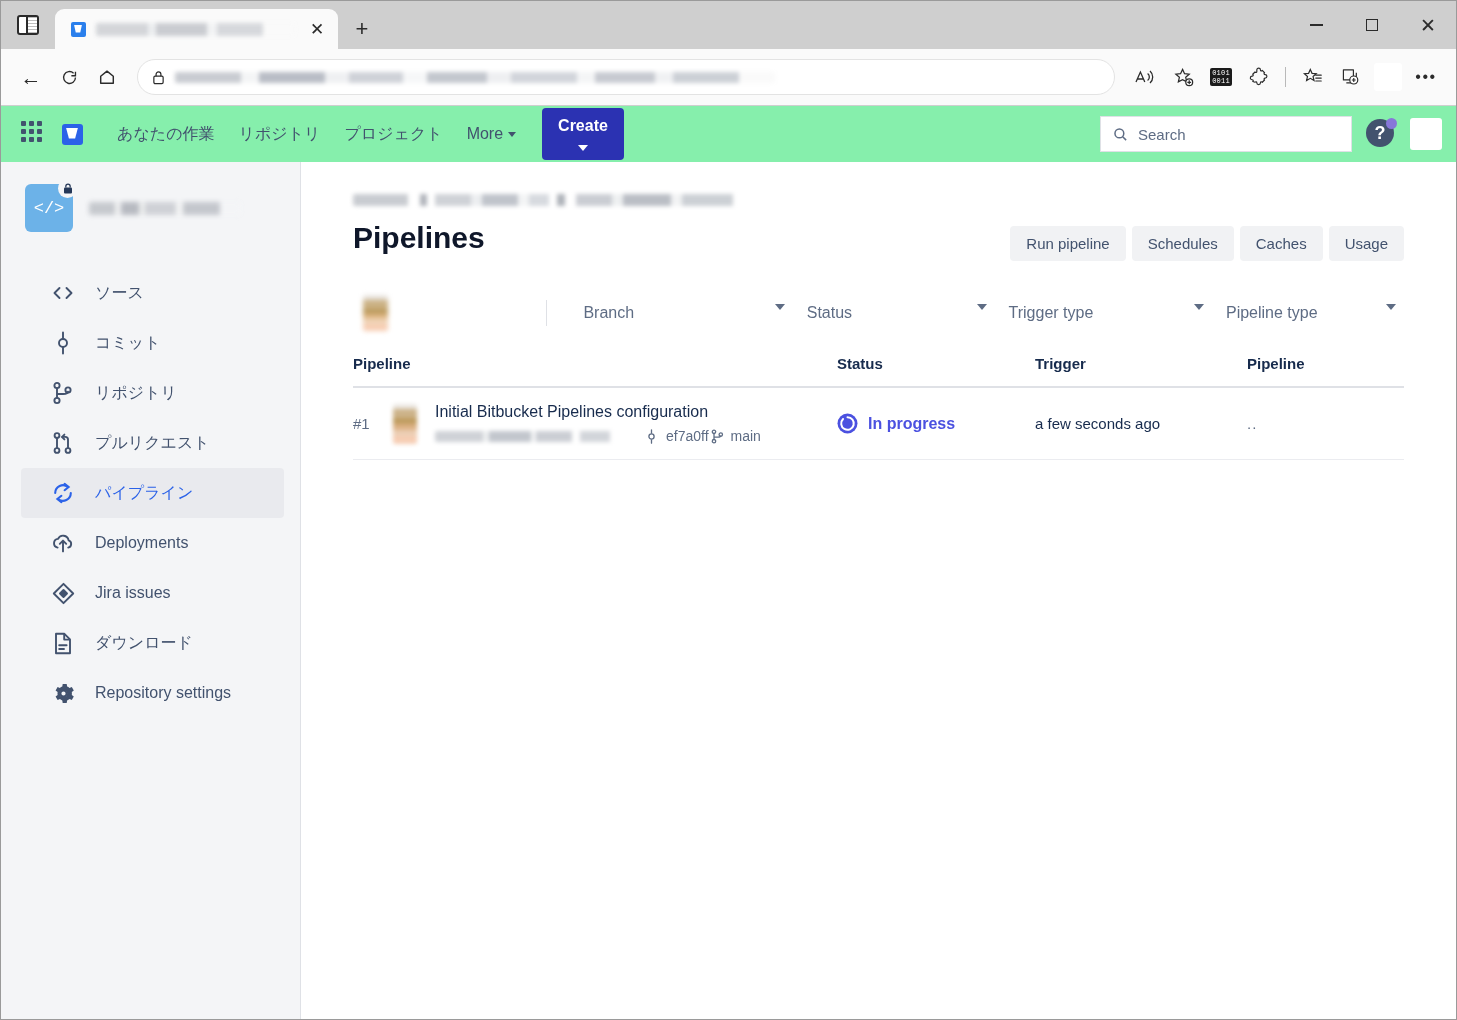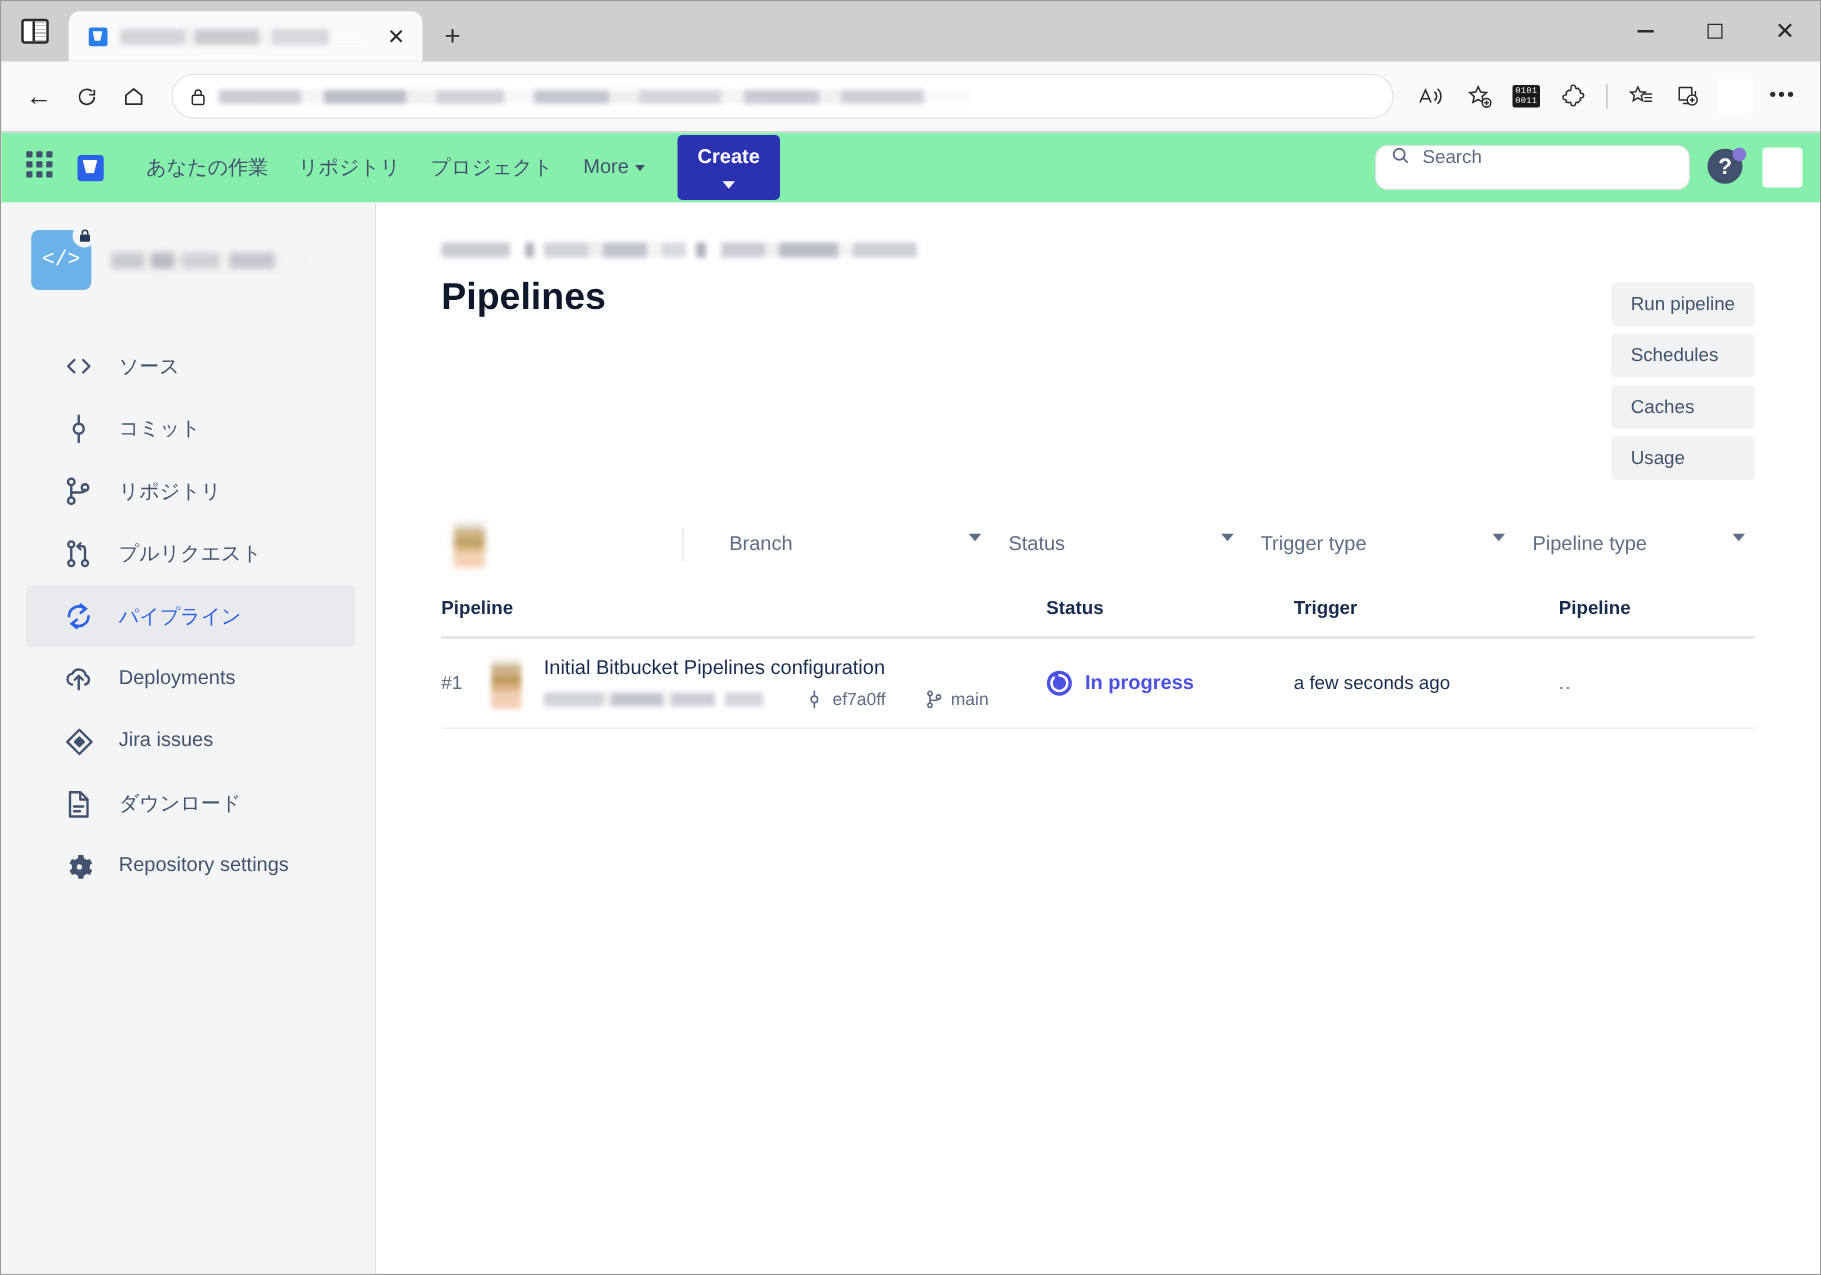--- a/index.html
+++ b/index.html
@@ -93,22 +93,22 @@
   .navlink { font-size: 16px; color: #42526e; padding: 8px 12px; border-radius: 3px; white-space: nowrap; }
   .navlink.more { display:flex; align-items:center; gap: 5px; }
   .chev { width: 0; height: 0; border-left: 4.5px solid transparent; border-right: 4.5px solid transparent;
           border-top: 5px solid currentColor; }
   .create-btn { background: #2b32b2; color: #ffffff; font-size: 16px; font-weight: 600;
                 padding: 9px 16px; border-radius: 4px; display:flex; align-items:center; gap: 10px;
                 margin-left: 14px; flex-direction: column; }
   .create-btn .chev { border-top-color: #ffffff; border-left-width: 5px; border-right-width: 5px; border-top-width: 6px;}
 
   .bbnav-right { margin-left: auto; display:flex; align-items:center; gap: 14px; }
-  .searchbox { width: 252px; height: 36px; border: 1px solid #dfe1e6; border-radius: 10px;
-               display:flex; padding: 0 12px; gap: 10px; background: #fff; }
+  .searchbox { width: 252px; height: 36px; border: 1px solid #dfe1e6; border-radius: 0;
+               display:flex; align-items:center; padding: 0 12px; gap: 10px; background: #fff; }
   .search-ic { width: 15px; height: 15px; flex: 0 0 15px; }
   .search-ph { font-size: 15px; color: #5e6c84; }
   .help-wrap { position: relative; width: 30px; height: 30px; }
   .help-ic { width: 28px; height: 28px; border-radius: 50%; background: #42526e; color: #fff;
              display:flex; align-items:center; justify-content:center; font-size: 18px; font-weight: bold; }
   .help-dot { position:absolute; right: -1px; top: -1px; width: 11px; height: 11px; border-radius: 50%;
               background: #8777d9; }
   .avatar-blank { width: 32px; height: 32px; border-radius: 3px; background: #ffffff; }
 
   
@@ -137,21 +137,21 @@
   .main { flex: 1; background: #ffffff; padding: 32px 52px 0 52px; overflow: hidden; }
   .breadcrumb-blur { height: 12px; width: 392px; border-radius: 2px; margin-bottom: 14px;
       background: linear-gradient(90deg,#c9ccd1 0 14%, #ffffff 14% 17%, #b0b4bb 17% 19%, #ffffff 19% 21%,
           #cfd2d7 21% 30%, #eceef0 30% 33%, #c0c4cb 33% 42%, #f3f4f5 42% 45%, #d7dadf 45% 50%,
           #ffffff 50% 52%, #aeb2b9 52% 54%, #ffffff 54% 57%, #cacdd3 57% 66%, #eef0f1 66% 69%,
           #babec5 69% 81%, #f2f3f4 81% 84%, #ccd0d5 84% 97%, #ffffff 97% 100%);
       filter: blur(2.3px); }
 
   .page-head { display:flex; align-items: flex-start; justify-content: space-between; }
   .page-title { font-size: 30px; font-weight: 600; color: #0f172a; line-height: 1.2; }
-  .actions { display:flex; gap: 6px; margin-top: 6px; flex-direction: column; }
+  .actions { display:flex; gap: 6px; margin-top: 6px; }
   .abtn { background: #f1f2f4; color: #42526e; font-size: 15px; padding: 9px 16px; border-radius: 4px;
           white-space: nowrap; }
 
   .filters { display:flex; align-items:center; margin-top: 34px; }
   .filter-avatar-blur { width: 26px; height: 36px; border-radius: 2px; margin-left: 10px;
       background: linear-gradient(180deg,#e8e4df 0 14%, #cbb183 14% 38%, #bb9a5c 38% 52%,
                   #e0b887 52% 66%, #f0d6bb 66% 80%, #f7cdb2 80% 100%);
       filter: blur(2.6px); }
   .filter-sep { width: 1px; height: 26px; background: #dfe1e6; margin: 0 0 0 158px; }
   .fdrop { display:flex; align-items:flex-start; justify-content: space-between;
@@ -178,21 +178,21 @@
                   #dcb184 50% 64%, #eccfb5 64% 80%, #f6cdb3 80% 100%);
       filter: blur(2.3px); }
   .pl-main { display:flex; flex-direction: column; gap: 7px; }
   .pl-title { font-size: 16px; color: #172b4d; }
   .pl-meta { display:flex; align-items:center; gap: 0; font-size: 14px; color: #5e6c84; }
   .pl-sub-blur { height: 11px; width: 199px; border-radius: 2px; margin-right: 12px;
       background: linear-gradient(90deg,#cfd2d7 0 24%, #eef0f1 24% 27%, #c2c6cd 27% 48%, #f3f4f5 48% 51%,
           #cbced4 51% 69%, #ffffff 69% 73%, #d2d5da 73% 88%, #ffffff 88% 100%);
       filter: blur(2.2px); }
   .meta-ic { width: 14px; height: 15px; margin: 0 6px 0 0; flex: 0 0 14px; display:flex; align-items:center; }
-  .meta-txt { margin-right: 32px; }
+  .meta-txt { margin-right: 2px; }
 
   .status-cell { display:flex; align-items:center; gap: 10px; font-size: 16px; font-weight: 700; color: #4b51e0; }
   .spin-ic { width: 21px; height: 21px; flex: 0 0 21px; }
   .started-cell { font-size: 15px; color: #172b4d; }
   .duration-cell { font-size: 15px; color: #5e6c84; letter-spacing: 1px; }
 </style>
 </head>
 <body>
 
 <div class="window">

